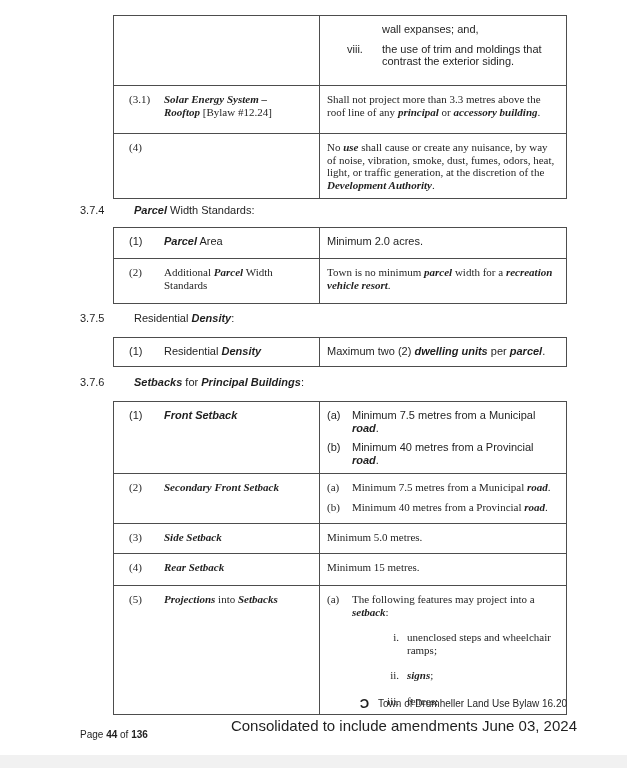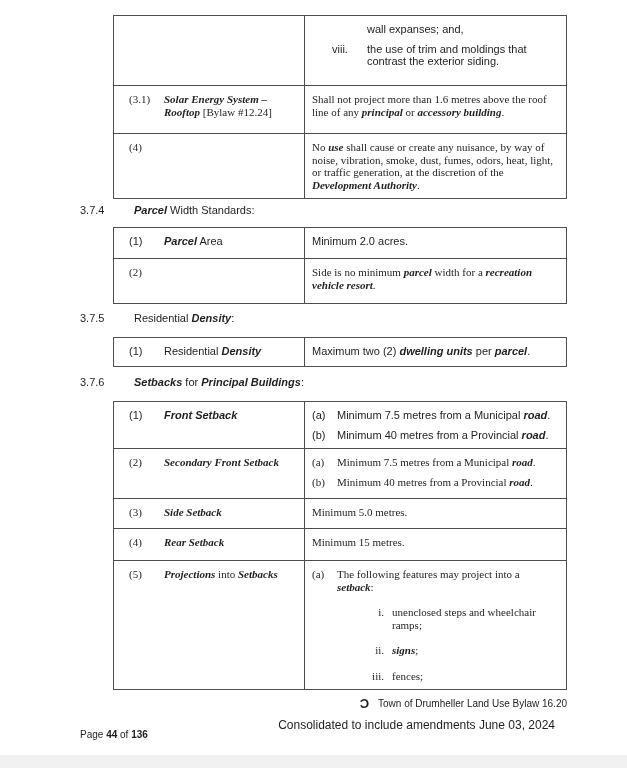--- a/index.html
+++ b/index.html
@@ -19,21 +19,21 @@
 
   
   .tbl {
     position: absolute;
     left: 113px;
     width: 454px;
     border: 1px solid #4d4d4d;
     box-sizing: border-box;
     background: #ffffff;
   }
-  .trow { display: flex; }
+  .trow { display: flex; gap: 15px; }
   .trow + .trow { border-top: 1px solid #4d4d4d; font-family: Liberation Serif, serif; }
   .cl {
     width: 190px; flex: none;
     display: flex;
     padding: 7px 6px 7px 15px;
     box-sizing: border-box;
   }
   .cl .num { width: 35px; flex: none; }
   .cl .lbl { flex: 1; }
   .cr {
@@ -59,22 +59,22 @@
   .heading .hnum { width: 43px; flex: none; }
 
   
   .footer-line1 {
     position: absolute; top: 698px; right: 60px;
     display: flex; align-items: center;
     font-size: 10px; line-height: 12px;
   }
   .footer-logo { font-weight: 700; font-size: 13px; margin-right: 9px; }
   .footer-line2 {
-    position: absolute; top: 720px; right: 72px;
-    font-size: 12px; line-height: 11px;
+    position: absolute; top: 720px; right: 50px;
+    font-size: 15px; line-height: 11px;
   }
   .page-num {
     position: absolute; top: 729px; left: 66px;
     font-size: 10px; line-height: 12px; padding-left: 14px;
   }
   .bottom-strip {
     position: absolute; left: 0; bottom: 0;
     width: 627px; height: 13px;
     background: #f1f1f1;
   }
@@ -97,21 +97,21 @@
           <span class="roman-text">the use of trim and moldings that contrast the exterior siding.</span>
         </div>
       </div>
     </div>
     <div class="trow" style="min-height:47px">
       <div class="cl">
         <span class="num">(3.1)</span>
         <span class="lbl"><span class="seg-bi">Solar Energy System – Rooftop</span><span> [Bylaw #12.24]</span></span>
       </div>
       <div class="cr">
-        <div><span>Shall not project more than 1.6 metres above the roof line of any </span><span class="seg-bi">principal</span><span> or </span><span class="seg-bi">accessory building</span><span>.</span></div>
+        <div><span>Shall not project more than 3.3 metres above the roof line of any </span><span class="seg-bi">principal</span><span> or </span><span class="seg-bi">accessory building</span><span>.</span></div>
       </div>
     </div>
     <div class="trow" style="min-height:57px">
       <div class="cl">
         <span class="num">(4)</span>
       </div>
       <div class="cr">
         <div><span>No </span><span class="seg-bi">use</span><span> shall cause or create any nuisance, by way of noise, vibration, smoke, dust, fumes, odors, heat, light, or traffic generation, at the discretion of the </span><span class="seg-bi">Development Authority</span><span>.</span></div>
       </div>
     </div>
@@ -128,23 +128,24 @@
         <span class="num">(1)</span>
         <span class="lbl"><span class="seg-bi">Parcel</span><span> Area</span></span>
       </div>
       <div class="cr">
         <div><span>Minimum 2.0 acres.</span></div>
       </div>
     </div>
     <div class="trow" style="min-height:44px">
       <div class="cl">
         <span class="num">(2)</span>
-      </div>
-      <div class="cr">
-        <div><span>Side is no minimum </span><span class="seg-bi">parcel</span><span> width for a </span><span class="seg-bi">recreation vehicle resort</span><span>.</span></div>
+        <span class="lbl"><span>Additional </span><span class="seg-bi">Parcel</span><span> Width Standards</span></span>
+      </div>
+      <div class="cr">
+        <div><span>Town is no minimum </span><span class="seg-bi">parcel</span><span> width for a </span><span class="seg-bi">recreation vehicle resort</span><span>.</span></div>
       </div>
     </div>
   </div>
 
   <div class="heading" style="top:312px">
     <span class="hnum">3.7.5</span>
     <span><span>Residential </span><span class="seg-bi">Density</span><span>:</span></span>
   </div>
 
   <div class="tbl" style="top:337px">

